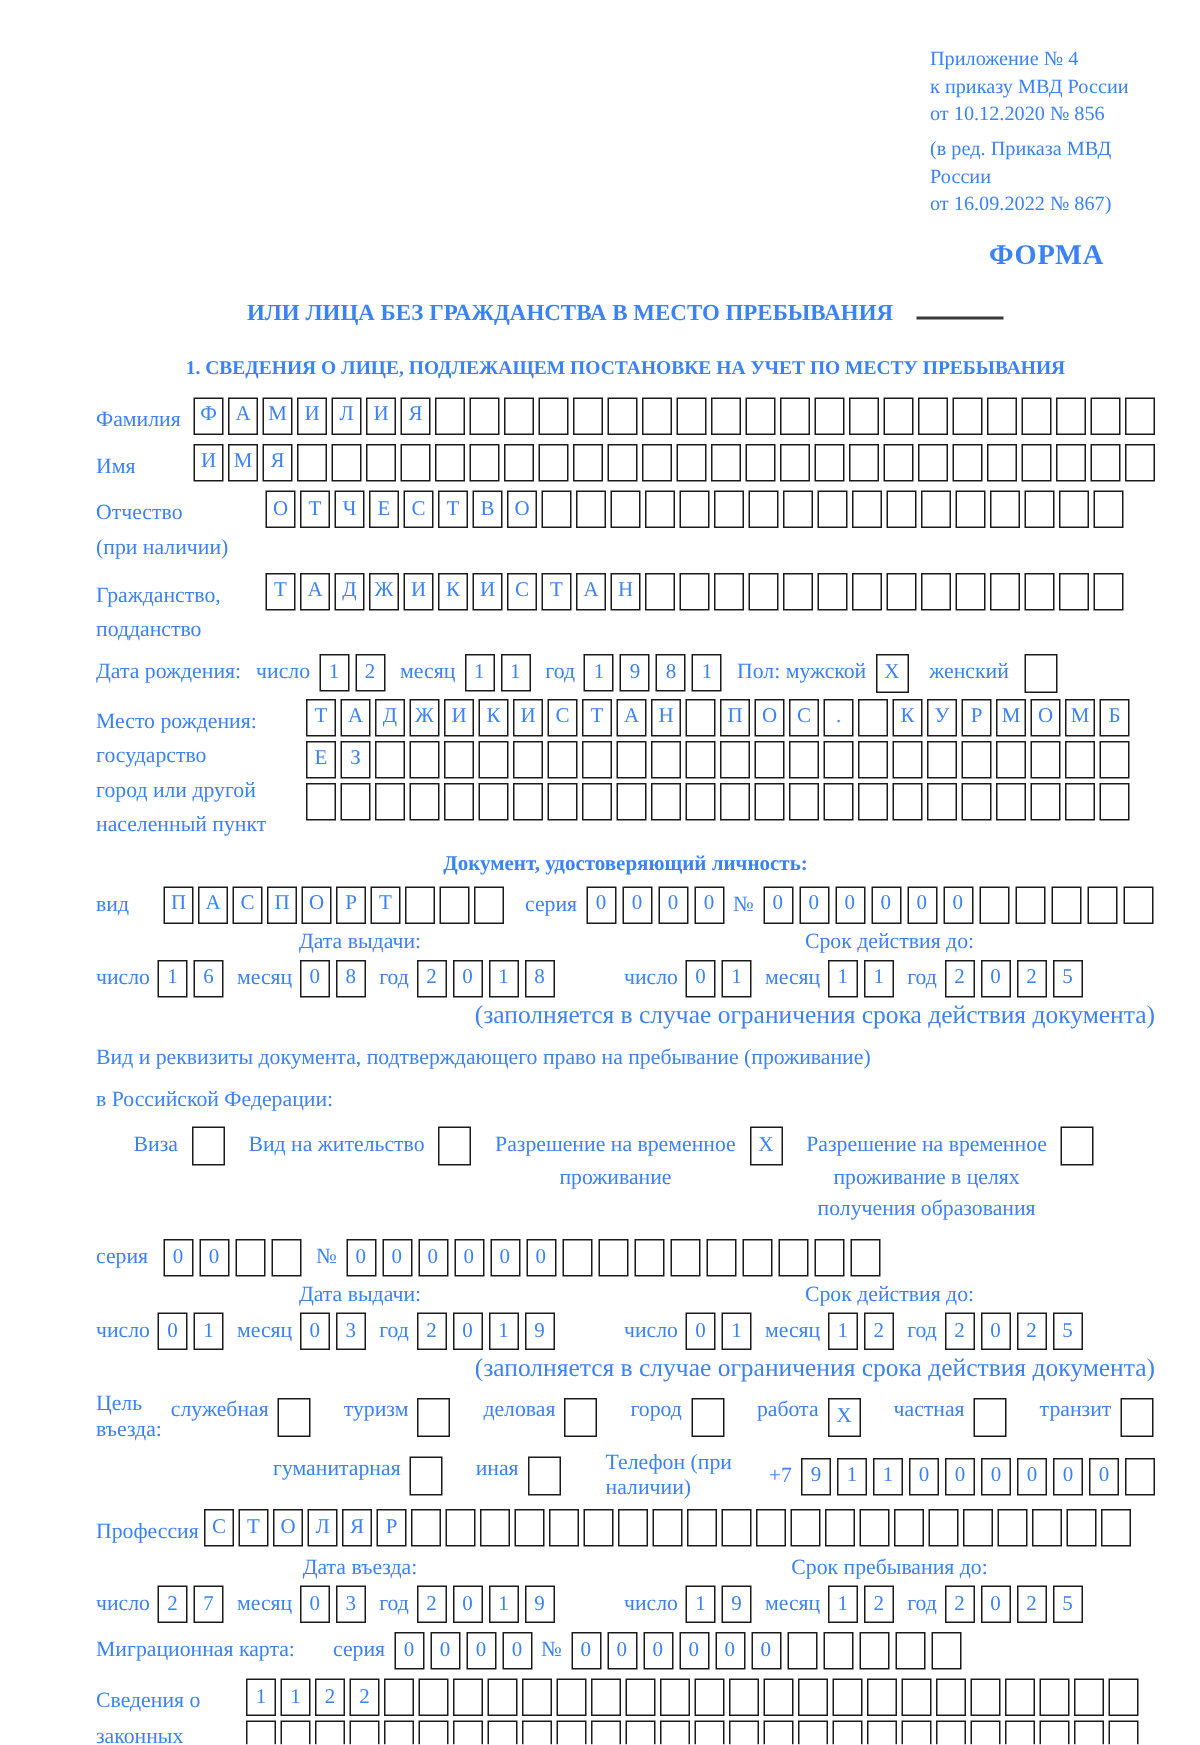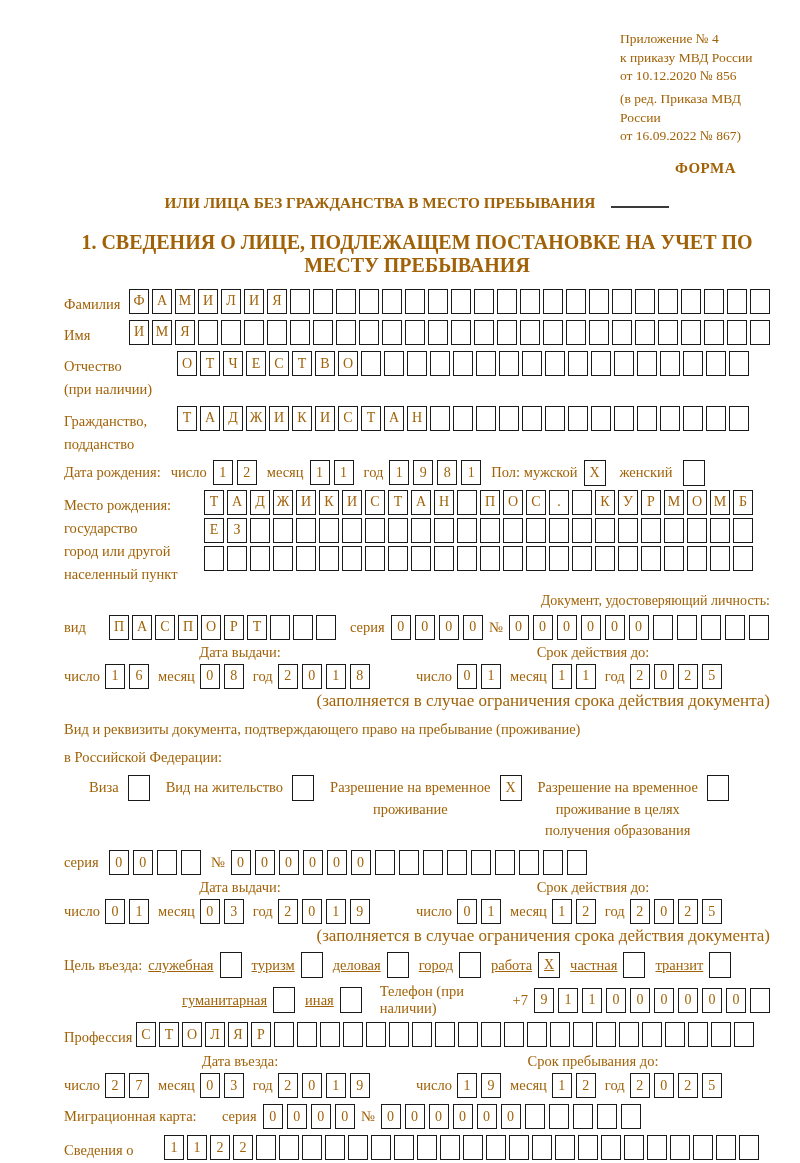--- a/index.html
+++ b/index.html
@@ -1,56 +1,56 @@
 <!DOCTYPE html>
 <html><head>
 <meta charset="utf-8">
 <style>
   html,body{margin:0;padding:0;background:#ffffff;}
   .page{
     width:800px;height:1163px;box-sizing:border-box;
     padding:30px 30px 16px 64px;
     font-family:"Liberation Serif","DejaVu Serif",serif;
-    color:#a16207;font-size:14.5px;background:#fff;overflow:hidden;
+    color:#3b82f6;font-size:14.5px;background:#fff;overflow:hidden;
   }
   .pre{white-space:pre-line;}
   .hdr{margin-left:556px;font-size:13.5px;line-height:1.38;}
   .hdr-edition{margin-top:4px;}
-  .forma{text-align:right;padding-right:34px;font-weight:bold;font-size:15px;margin-top:14px;letter-spacing:.5px;}
+  .forma{text-align:right;padding-right:34px;font-weight:bold;font-size:19px;margin-top:14px;letter-spacing:.5px;}
   .title{text-align:center;font-weight:bold;font-size:15.3px;margin-top:14px;line-height:1.55;}
   .blank-line{display:inline-block;width:58px;border-bottom:2px solid #3a3a3a;margin-left:16px;height:1em;vertical-align:baseline;}
-  .sec-heading{text-align:center;font-weight:bold;font-size:20px;margin-top:16px;margin-bottom:12px;}
+  .sec-heading{text-align:center;font-weight:bold;font-size:13px;margin-top:16px;margin-bottom:12px;}
   .row{display:flex;align-items:flex-start;margin-bottom:4px;}
   .lbl{flex-shrink:0;padding-top:4px;line-height:1.6;}
   .w65{width:65px;}.w72{width:72px;}.w113{width:113px;}.w140{width:140px;}.w100{width:100px;}.w155{width:158px;}
   .cells{display:flex;gap:3px;flex-wrap:nowrap;}
   .cells.sm{gap:4px;}
   .stack{display:flex;flex-direction:column;gap:3px;}
   .cell{
     width:20px;height:25px;box-sizing:border-box;border:1.6px solid #1a1a1a;
     display:flex;align-items:center;justify-content:center;font-size:14px;flex-shrink:0;background:#fff;
   }
   .cbox .cell{width:22px;height:26px;}
   .inline-row{display:flex;align-items:center;margin-bottom:4px;}
   .gap6{margin-right:6px;}.gap10{margin-right:10px;}.gap14{margin-right:14px;}
-  .doc-heading{text-align:right;font-weight:normal;font-size:14px;margin:6px 0 6px;}
+  .doc-heading{text-align:center;font-weight:bold;font-size:14px;margin:6px 0 6px;}
   .date-blk{display:flex;margin-bottom:1px;margin-top:4px;}
   .date-col-l{width:352px;}
   .date-col-r{flex:1;}
   .date-head{text-align:center;margin-bottom:3px;}
   .date-vals{display:flex;align-items:center;}
   .date-vals .word{margin-right:5px;}
   .date-vals .cells{margin-right:9px;}
   .note{font-size:17px;text-align:right;margin:2px 0 6px;}
   .para{line-height:1.7;margin-top:4px;}
   .chk-row{display:flex;align-items:flex-start;margin:5px 0 8px;justify-content:center;}
   .chk-item{display:flex;align-items:flex-start;margin-right:16px;}
   .chk-item .chk-label{white-space:pre-line;text-align:center;line-height:1.5;padding-top:2px;margin-right:9px;}
   .purpose-row{display:flex;align-items:center;margin-bottom:5px;flex-wrap:nowrap;}
-  .purpose-row .opt{display:flex;align-items:center;margin-right:10px;text-decoration:underline;}
+  .purpose-row .opt{display:flex;margin-right:22px;}
   .purpose-row .opt .ol{margin-right:6px;}
   .indent118{margin-left:118px;}
   .spacer8{width:8px;flex-shrink:0;}
 </style>
 </head>
 <body>
 
 <div class="page">
 
   <div class="hdr">

